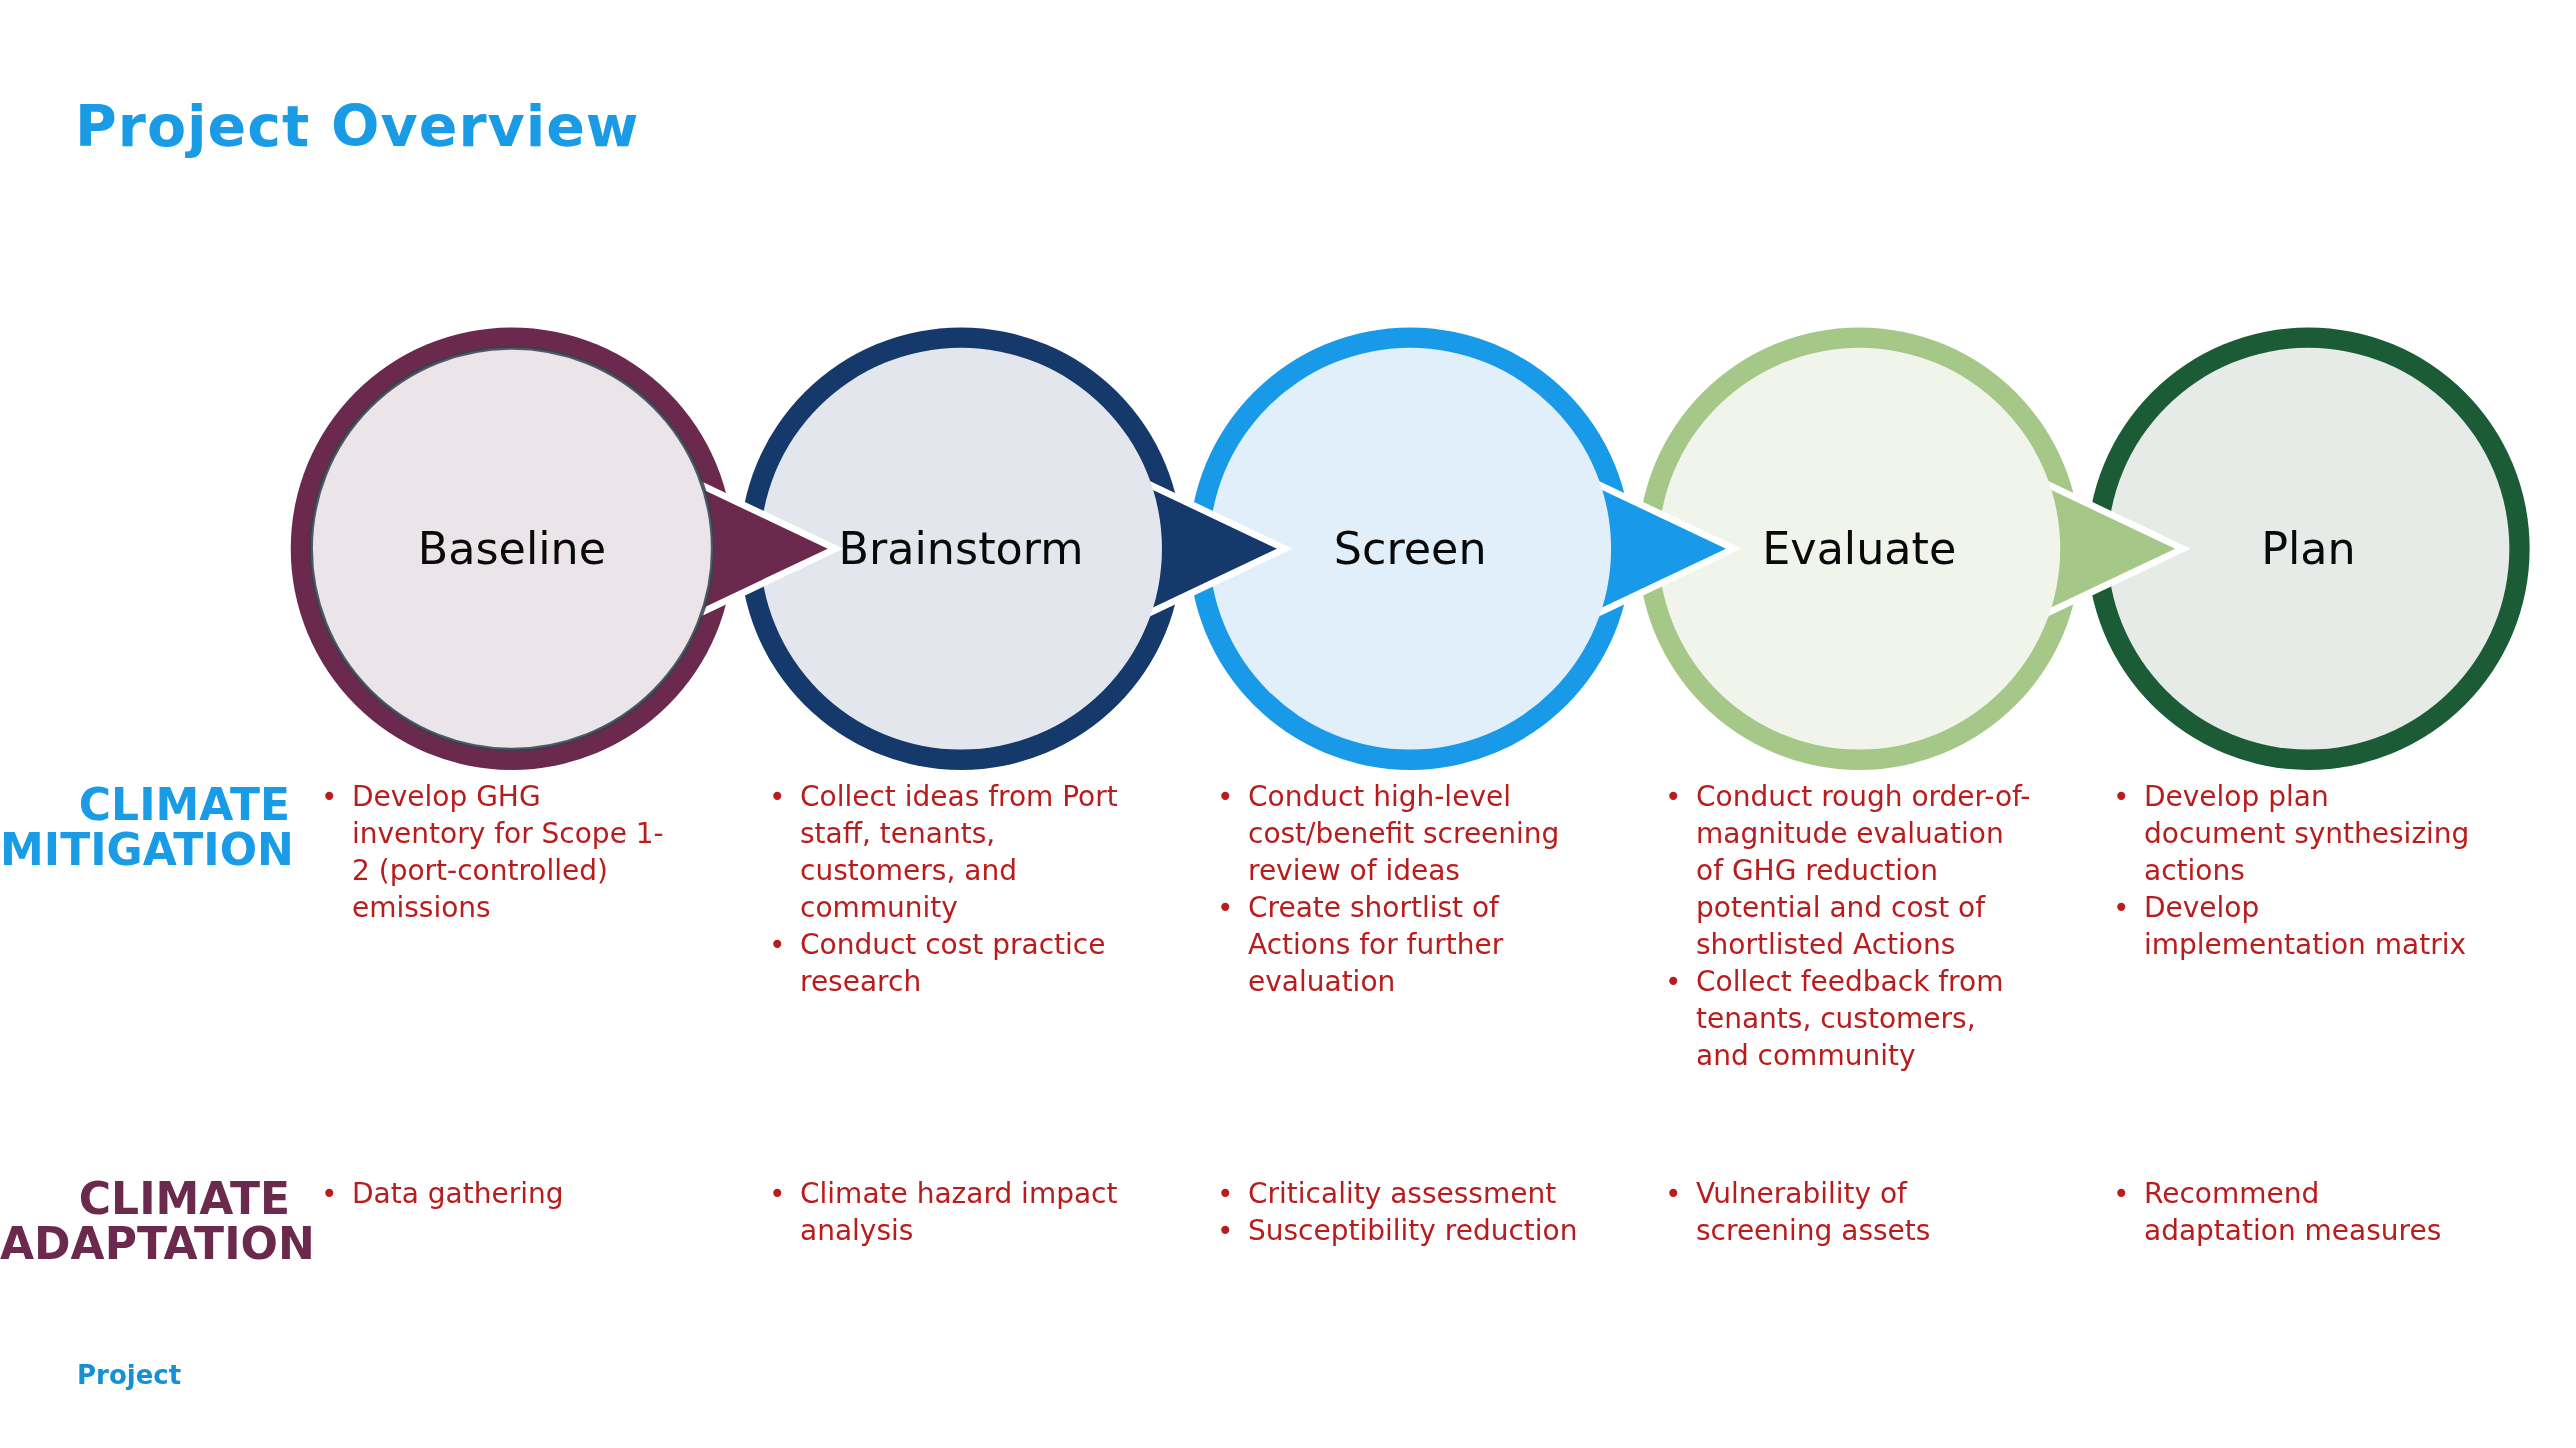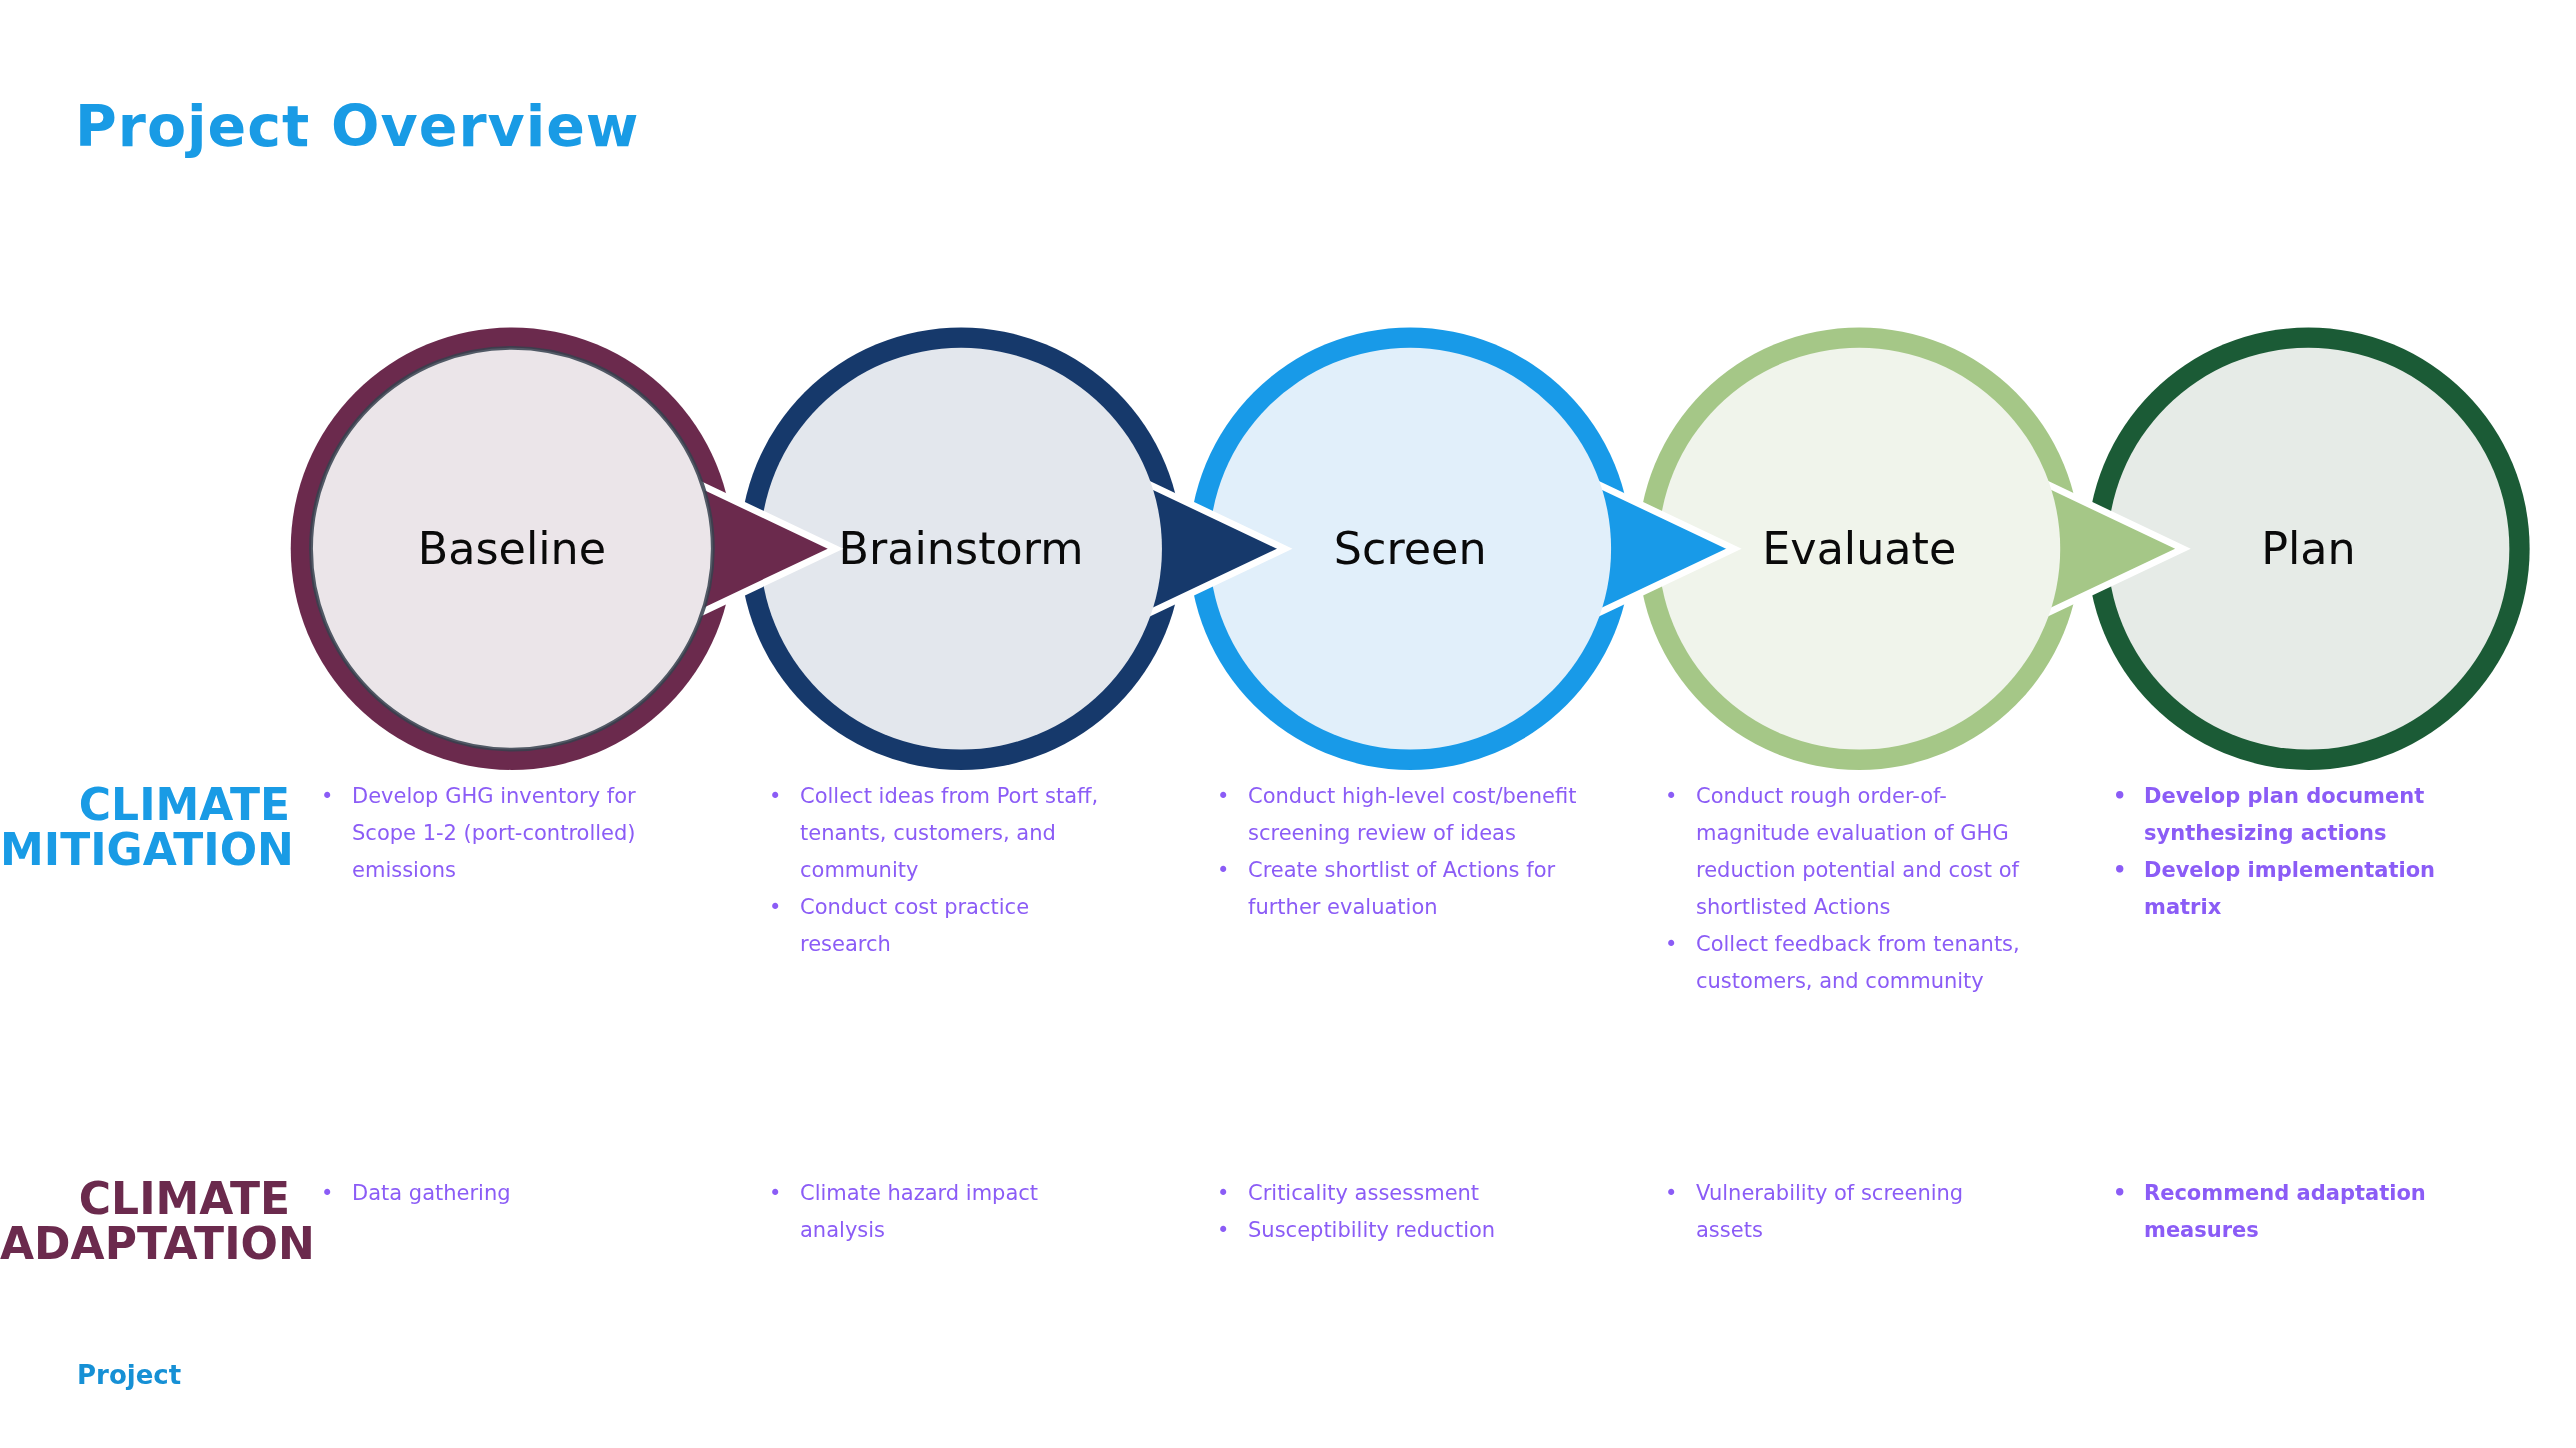--- a/index.html
+++ b/index.html
@@ -39,31 +39,31 @@
     width: 290px;
     text-align: right;
     font-size: 44px;
     font-weight: bold;
     line-height: 45px;
   }
   .row-label.mitigation { top: 782px; color: #199BE5; }
   .row-label.adaptation { top: 1176px; color: #6B2A4D; }
   .cell {
     position: absolute;
-    font-size: 21px;
+    font-size: 28px;
     line-height: 37px;
-    color: #8b5cf6;
+    color: #b91c1c;
   }
   .cell.mitigation-row { top: 778px; }
   .cell.adaptation-row { top: 1175px; }
   .col-0 { left: 321px;  width: 348px; }
   .col-1 { left: 769px;  width: 357px; }
   .col-2 { left: 1217px; width: 382px; }
   .col-3 { left: 1665px; width: 367px; }
-  .col-4 { left: 2113px; width: 357px; font-weight: bold; }
+  .col-4 { left: 2113px; width: 357px; }
   .bullet { display: flex; align-items: flex-start; }
   .bullet .dot { width: 31px; flex: 0 0 31px; }
   .bullet .dot::before { content: "\2022"; }
   .bullet .txt { flex: 1 1 auto; }
   .logo {
     position: absolute;
     left: 77px;
     top: 1360px;
     font-size: 26px;
     font-weight: 600;

